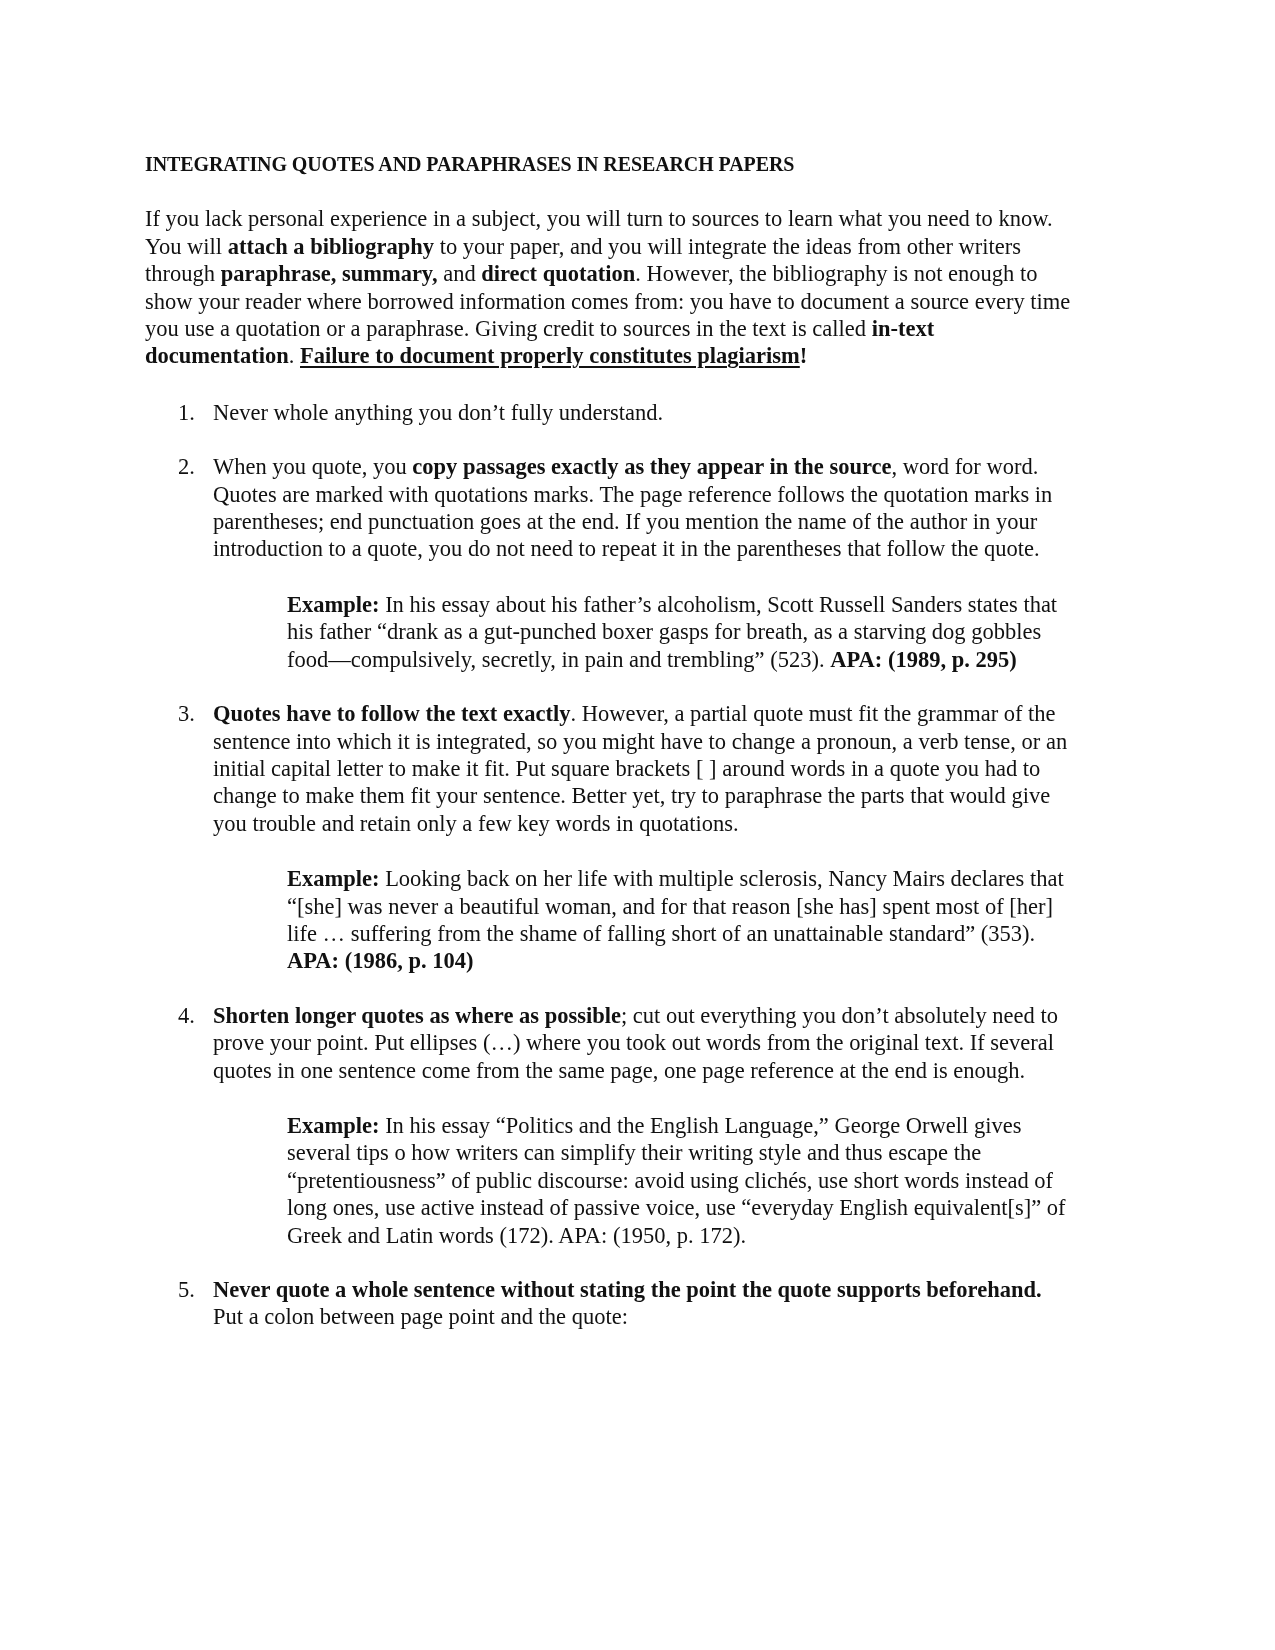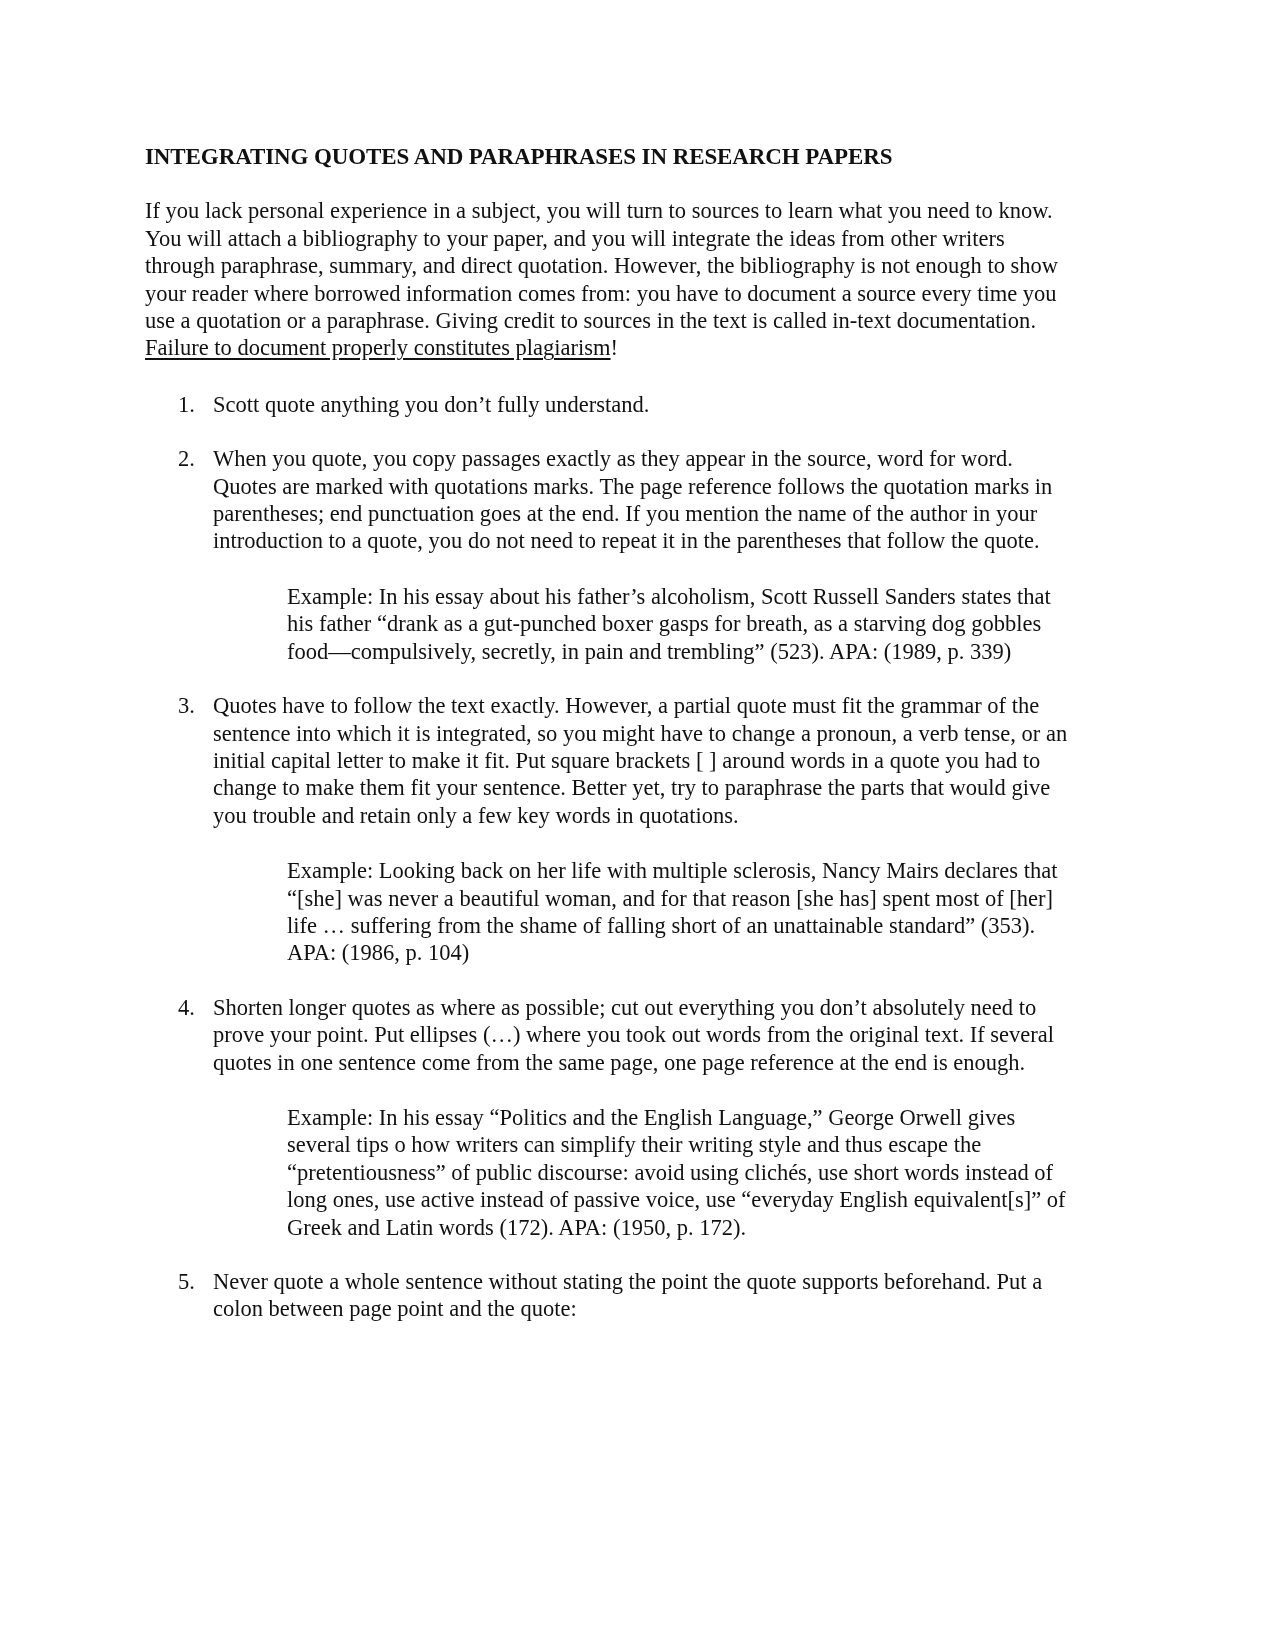--- a/index.html
+++ b/index.html
@@ -18,28 +18,28 @@
       line-height: 27.4px;
     }
     .page {
       position: absolute;
       left: 145px;
       top: 143px;
       width: 930px;
     }
     .title {
       font-weight: bold;
-      font-size: 23px;
-      margin: 0 0 27px 0;
+      font-size: 20px;
+      margin: 8px 0 27px 0;
       letter-spacing: -0.1px;
     }
     .intro {
       margin: 0 0 29px 0;
     }
-    b, .b { font-weight: normal; }
+    b, .b { font-weight: bold; }
     .u { text-decoration: underline; text-decoration-thickness: 2px; text-underline-offset: 3px; }
     .list {
       list-style: none;
       margin: 0;
       padding: 0;
     }
     .item {
       position: relative;
       padding-left: 68px;
       margin: 0 0 27px 0;
@@ -60,27 +60,27 @@
 <div class="page">
 
   <div class="title">INTEGRATING QUOTES AND PARAPHRASES IN RESEARCH PAPERS</div>
 
   <p class="intro"><span>If you lack personal experience in a subject, you will turn to sources to learn what you need to know.  You will </span><b>attach a bibliography</b><span> to your paper, and you will integrate the ideas from other writers through </span><b>paraphrase, summary,</b><span> and </span><b>direct quotation</b><span>.  However, the bibliography is not enough to show your reader where borrowed information comes from: you have to document a source every time you use a quotation or a paraphrase. Giving credit to sources in the text is called </span><b>in-text documentation</b><span>. </span><b class="u">Failure to document properly constitutes plagiarism</b><b>!</b></p>
 
   <ol class="list">
 
     <li class="item">
       <span class="num">1.</span>
-      <span>Scott quote anything you don’t fully understand.</span>
+      <span>Never whole anything you don’t fully understand.</span>
     </li>
 
     <li class="item">
       <span class="num">2.</span>
       <div><span>When you quote, you </span><b>copy passages exactly as they appear in the source</b><span>, word for word.  Quotes are marked with quotations marks. The page reference follows the quotation marks in parentheses; end punctuation goes at the end.  If you mention the name of the author in your introduction to a quote, you do not need to repeat it in the parentheses that follow the quote.</span></div>
-      <div class="example"><b>Example:</b><span> In his essay about his father’s alcoholism, Scott Russell Sanders states that his father “drank as a gut-punched boxer gasps for breath, as a starving dog gobbles food—compulsively, secretly, in pain and trembling” (523).  </span><b>APA: (1989, p. 339)</b></div>
+      <div class="example"><b>Example:</b><span> In his essay about his father’s alcoholism, Scott Russell Sanders states that his father “drank as a gut-punched boxer gasps for breath, as a starving dog gobbles food—compulsively, secretly, in pain and trembling” (523).  </span><b>APA: (1989, p. 295)</b></div>
     </li>
 
     <li class="item">
       <span class="num">3.</span>
       <div><b>Quotes have to follow the text exactly</b><span>. However, a partial quote must fit the grammar of the sentence into which it is integrated, so you might have to change a pronoun, a verb tense, or an initial capital letter to make it fit.  Put square brackets [ ] around words in a quote you had to change to make them fit your sentence.  Better yet, try to paraphrase the parts that would give you trouble and retain only a few key words in quotations.</span></div>
       <div class="example"><b>Example:</b><span> Looking back on her life with multiple sclerosis, Nancy Mairs declares that “[she] was never a beautiful woman, and for that reason [she has] spent most of [her] life … suffering from the shame of falling short of an unattainable standard” (353). </span><b>APA: (1986, p. 104)</b></div>
     </li>
 
     <li class="item">
       <span class="num">4.</span>

